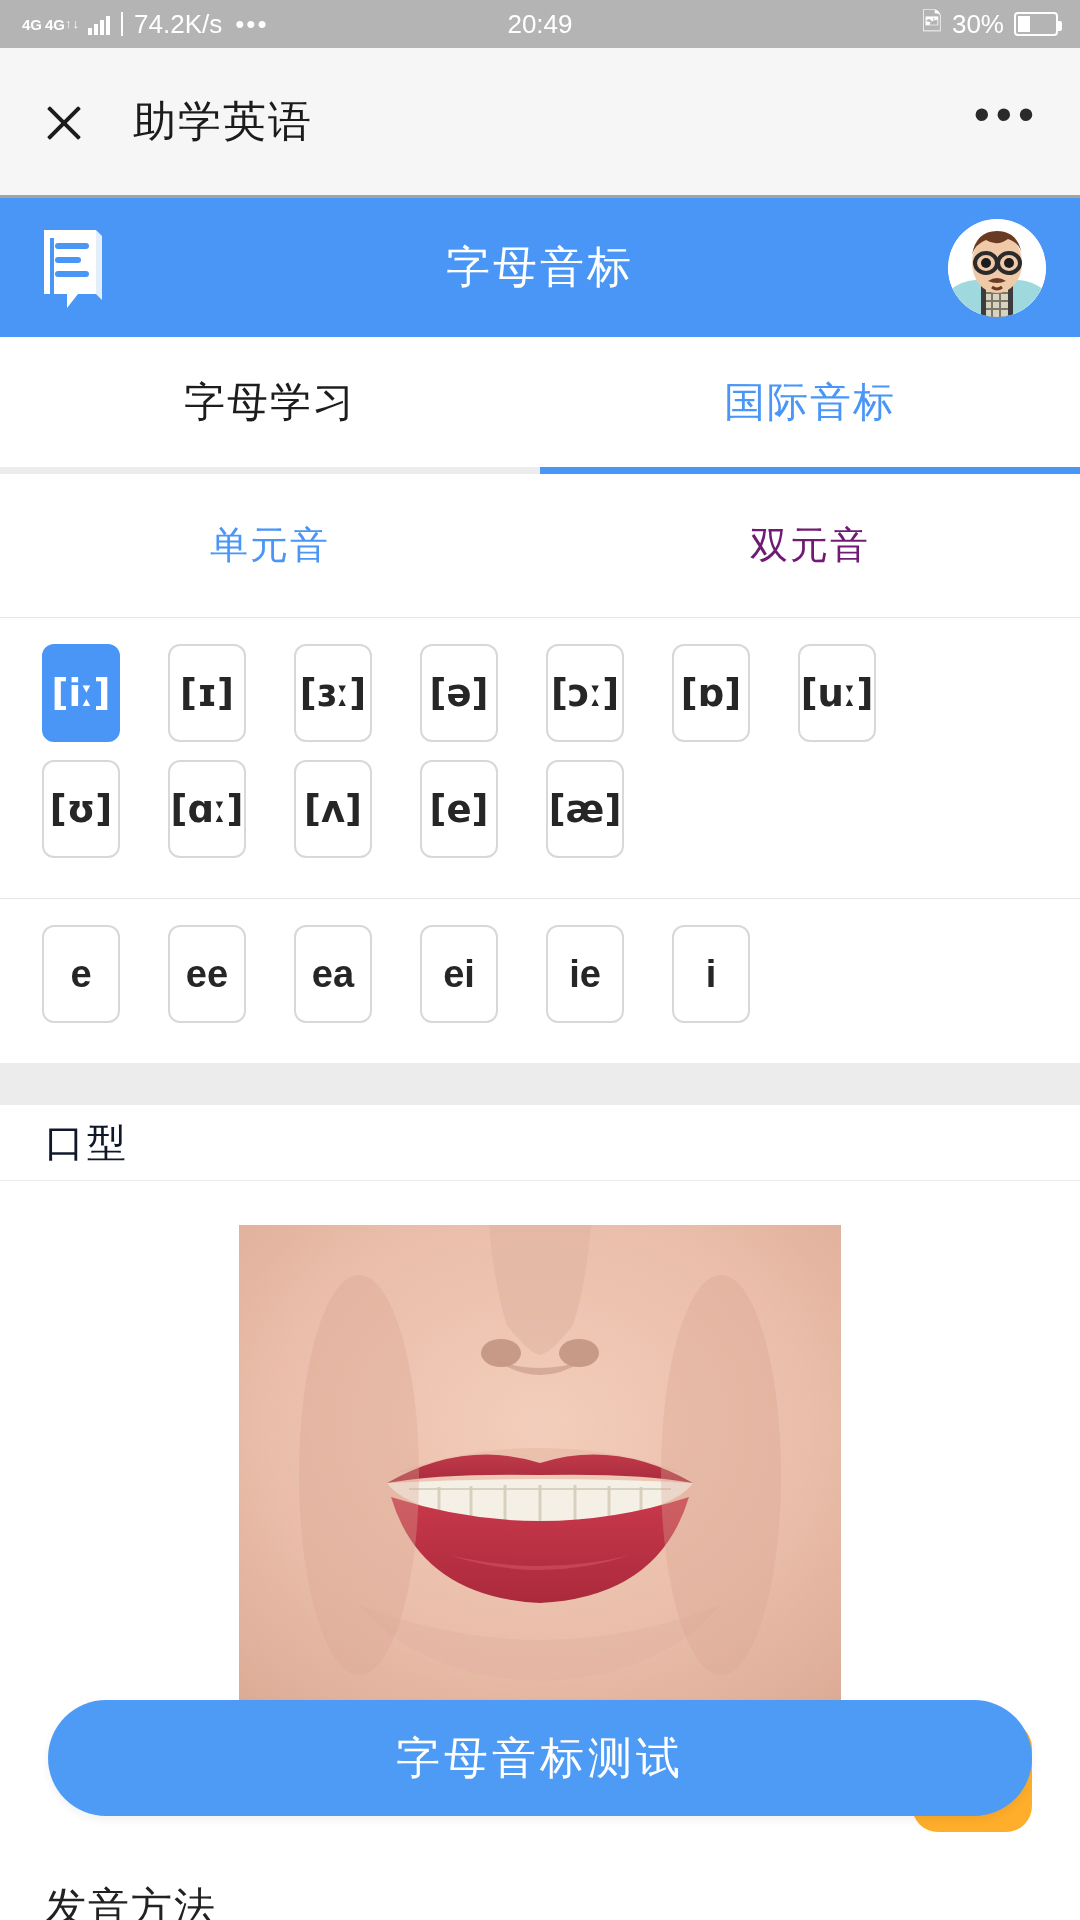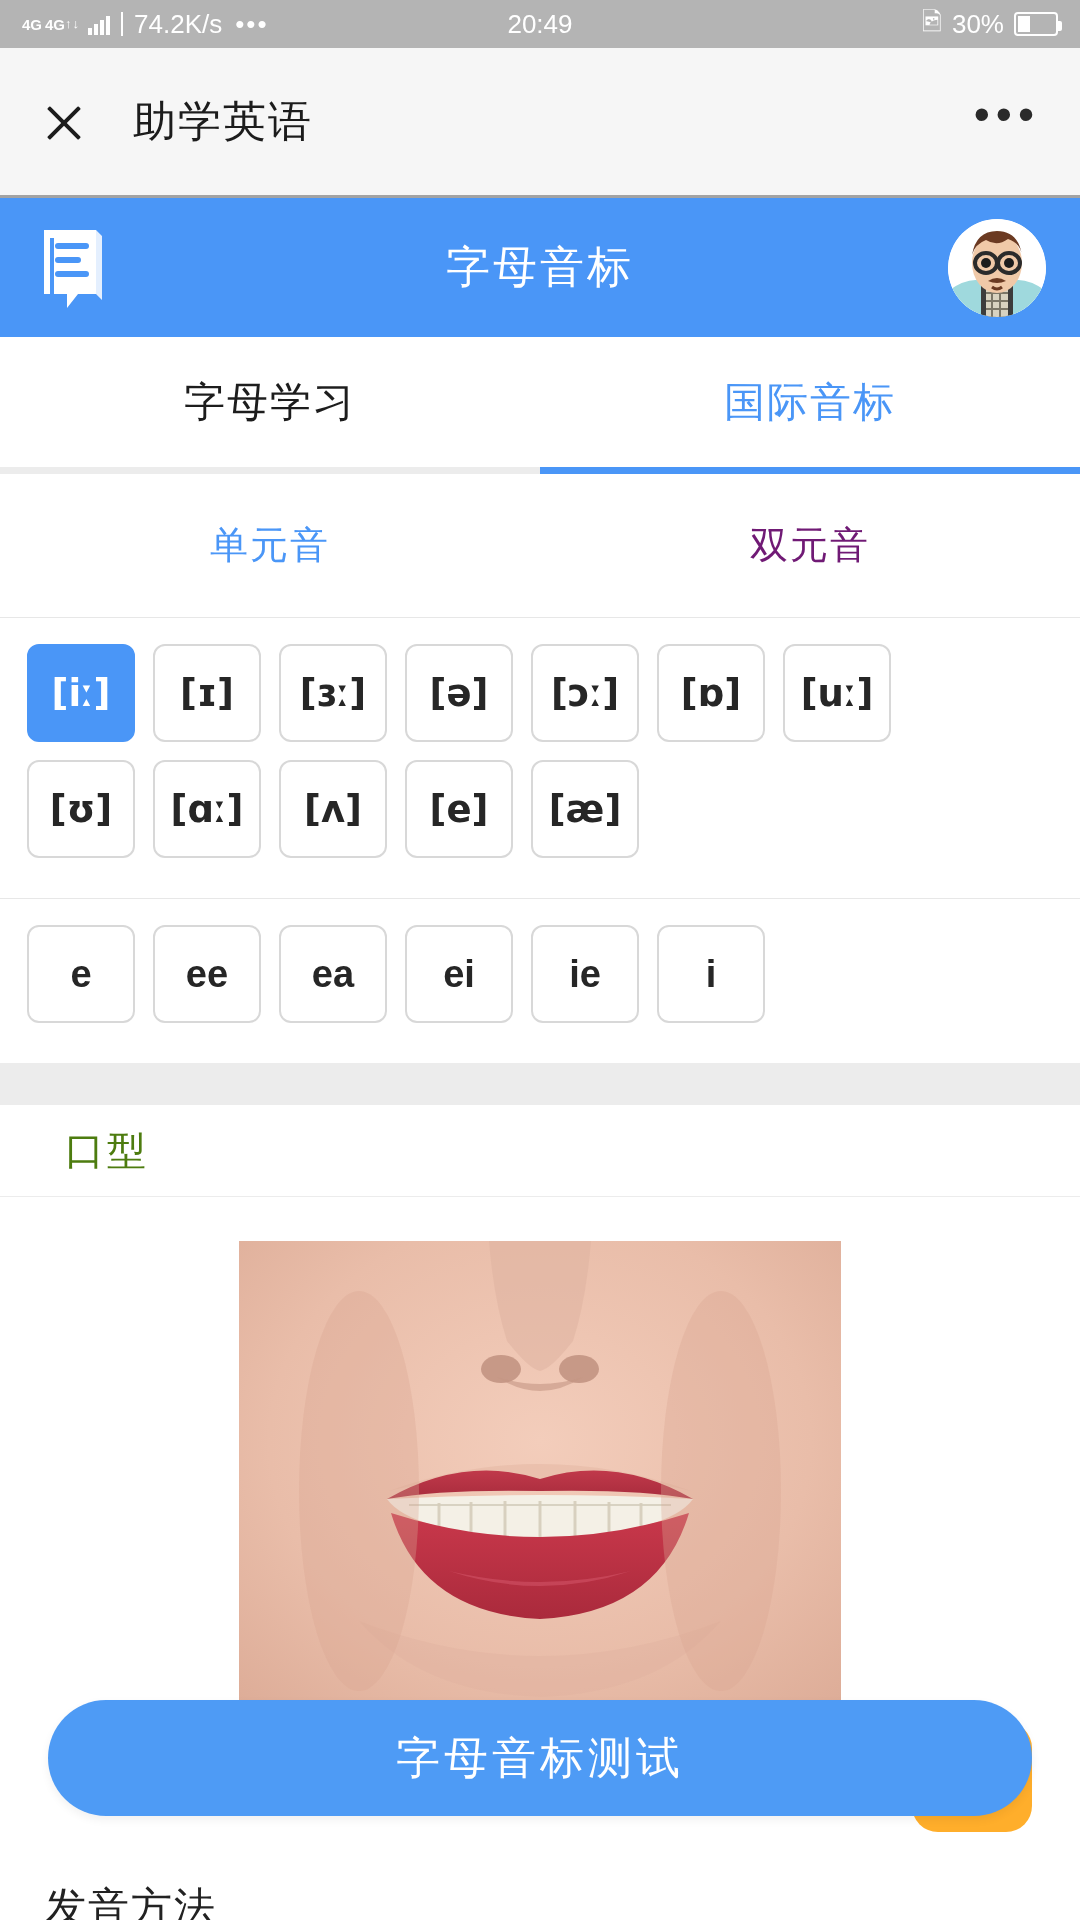--- a/index.html
+++ b/index.html
@@ -84,36 +84,36 @@
     flex:1; display:flex; align-items:center; justify-content:center;
     font-size:38px; color:#701a75; letter-spacing:2px;
   }
   .subtab.active{ color:#4a96f7; }
 
   
   .grid-block{ padding:26px 18px 22px 18px; background:#fff; }
   .grid-row{ display:flex; gap:0; }
   .cell{ width:126px; display:flex; justify-content:center; margin-bottom:18px; }
   .tile{
-    width:108px; height:98px; border:2px solid #d8d8d8; border-radius:12px;
+    width:78px; height:98px; border:2px solid #d8d8d8; border-radius:12px;
     background:#fff; display:flex; align-items:center; justify-content:center;
     font-size:37px; font-weight:bold; color:#262626;
     font-family:"DejaVu Sans",sans-serif;
   }
   .tile.selected{ background:#4a96f7; border-color:#4a96f7; color:#ffffff; }
   .divider-line{ height:1px; background:#e7e7e7; margin:0; }
   .spell-tile{ font-size:38px; font-weight:bold; font-family:"Liberation Sans",sans-serif; }
 
   
   .band{ height:42px; background:#ececec; }
 
   
   .section-head{
-    height:92px; display:flex; align-items:center; padding:0 65px;
-    font-size:39px; color:#4d7c0f; letter-spacing:3px;
+    height:76px; display:flex; align-items:center; padding:0 45px;
+    font-size:39px; color:#0f172a; letter-spacing:3px;
     border-bottom:1px solid #ececec; background:#fff;
   }
 
   
   .photo-wrap{ padding-top:44px; display:flex; justify-content:center; background:#fff; }
   .photo{
     width:602px; height:500px; position:relative; overflow:hidden;
     background:#e7b6a6;
   }
 

